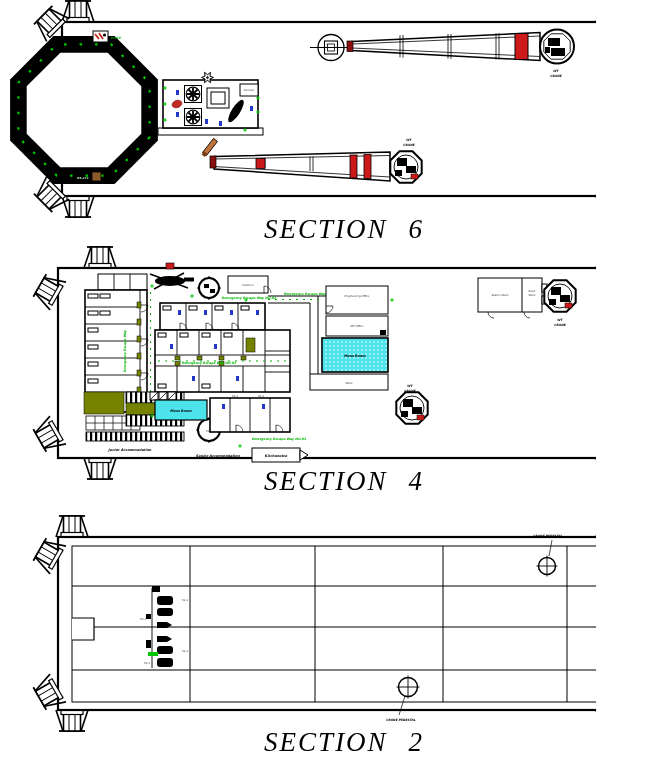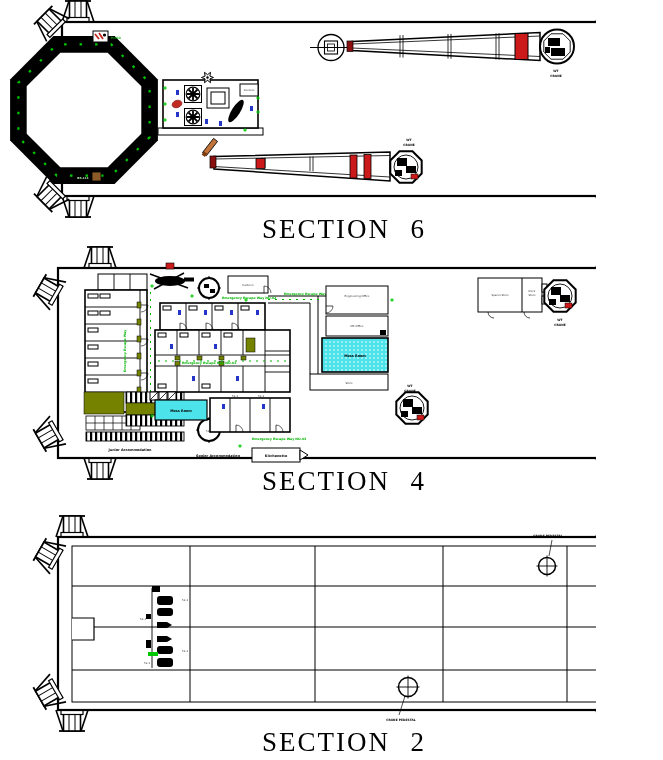--- a/index.html
+++ b/index.html
@@ -1,16 +1,16 @@
 <!DOCTYPE html>
 <html><head>
 <meta charset="utf-8">
 <style>
   html,body{margin:0;padding:0;background:#ffffff;}
-  .stage{position:relative;width:596px;height:760px;background:#fff;overflow:hidden;}
+  .stage{position:relative;width:596px;height:760px;background:#fff;overflow:hidden;font-style:italic;}
   svg{display:block;}
   .hull{fill:#fff;stroke:#000;stroke-width:2.2;}
   .w{fill:#fff;stroke:#000;stroke-width:1.6;}
   .w1{fill:#fff;stroke:#000;stroke-width:1;}
   .ln{fill:none;stroke:#000;stroke-width:1;}
   .blue{fill:#2336c8;}
   .olive{fill:#748200;stroke:#000;stroke-width:0.5;}
   .cyan{fill:#4de3ea;stroke:#000;stroke-width:1.2;}
   .gdash{fill:none;stroke:#00b400;stroke-width:1;stroke-dasharray:2,5;}
   text{font-family:"DejaVu Sans",sans-serif;}

